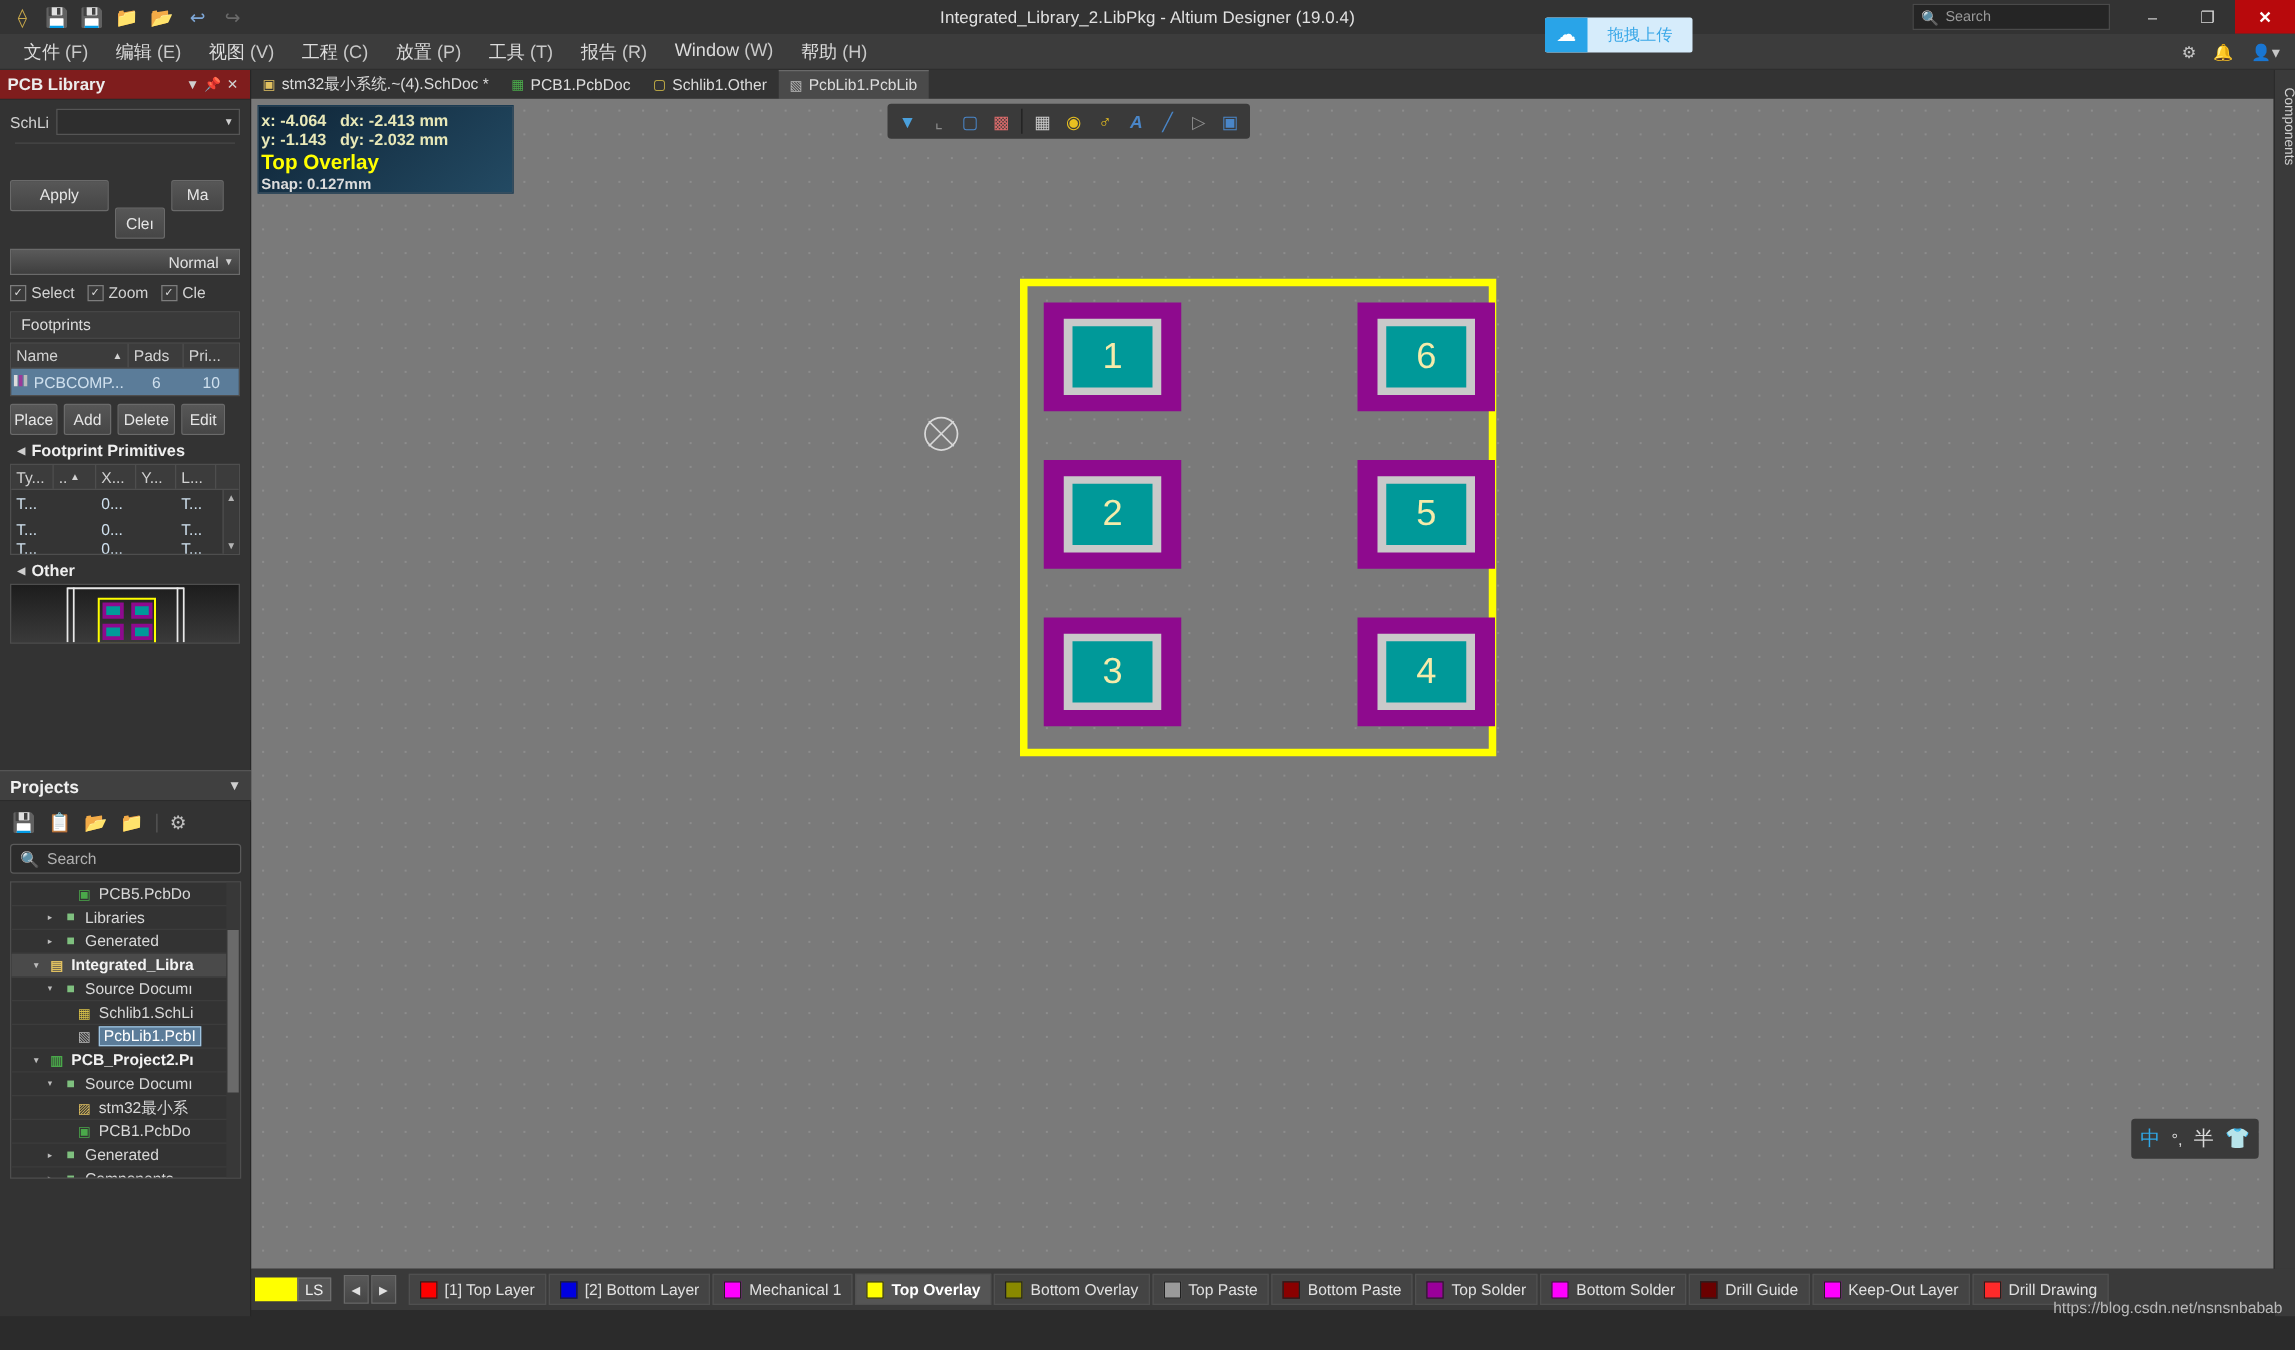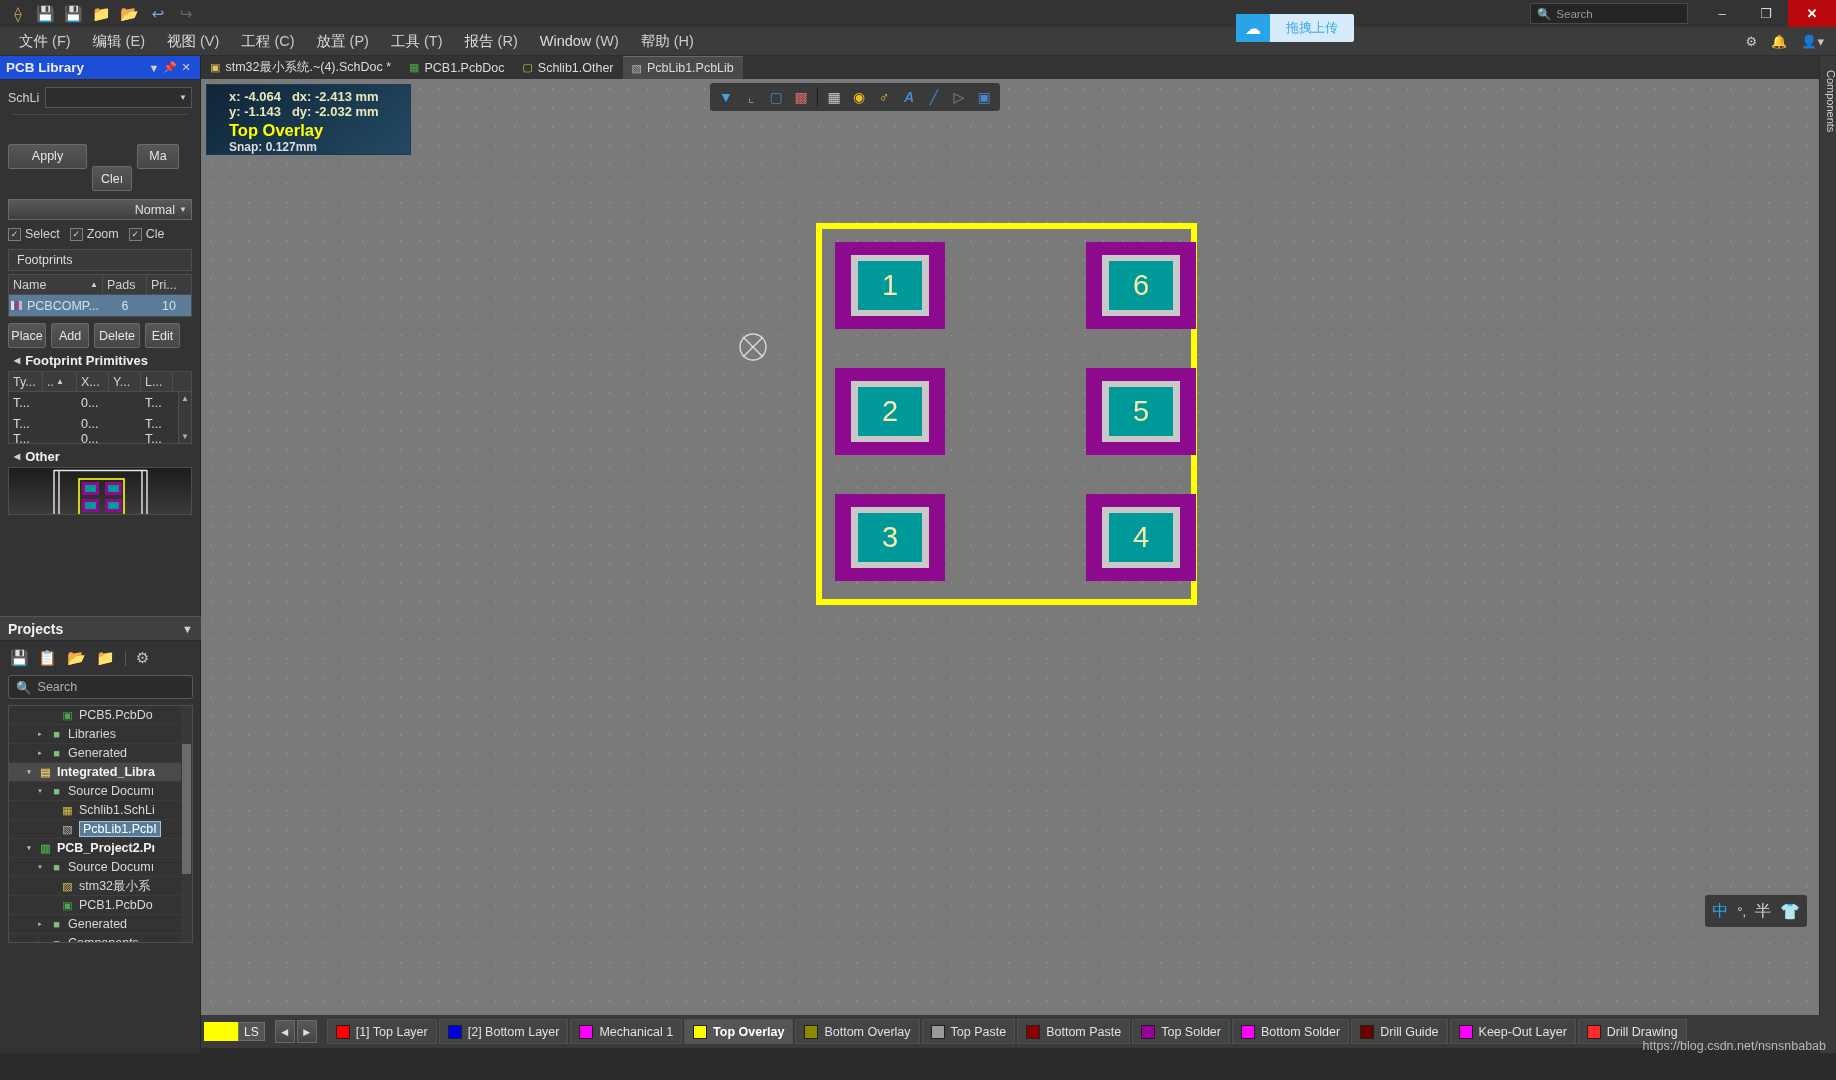--- a/index.html
+++ b/index.html
@@ -57,21 +57,21 @@
   .upload-pill .lbl { flex: 1; text-align: center; font-size: 13px; color: #3aa8e8; }
   .menu-right { margin-left: auto; display: flex; align-items: center;
     gap: 14px; padding-right: 12px; color: #c6c6c6; font-size: 13px; }
 
   
   .leftdock {
     position: absolute; left: 0; top: 56px; width: 201px; height: 997px;
     background: #333333; border-right: 1px solid #262626;
   }
   .panel-head {
-    height: 24px; background: #1d4ed8; display: flex; align-items: center;
+    height: 24px; background: #7f1d1d; display: flex; align-items: center;
     padding: 0 6px; border-bottom: 1px solid #2b2b2b;
   }
   .panel-head .t { font-size: 13.5px; font-weight: bold; color: #ececec; flex: 1; }
   .panel-head .btn { width: 16px; text-align: center; font-size: 11px; color: #cfcfcf; }
   .pad { padding: 7px 8px; }
   .row { display: flex; align-items: center; gap: 6px; }
   .lbl-s { font-size: 12.5px; color: #d2d2d2; }
   .combo {
     background: #2e2e2e; border: 1px solid #555; height: 21px; position: relative;
     display: flex; align-items: center; padding: 0 16px 0 5px; font-size: 12.5px;
@@ -148,21 +148,21 @@
   .canvas {
     position: absolute; left: 201px; top: 79px; width: 1618px; height: 936px;
     background: #7a7a7a; overflow: hidden;
   }
   .dots { position: absolute; inset: 0;
     background-image: radial-gradient(#8c8c8c 1px, transparent 1px);
     background-size: 19px 19px; }
   .infobox {
     position: absolute; left: 5px; top: 5px; width: 205px; height: 71px;
     background: linear-gradient(140deg,#0f2537,#234a63);
-    border: 1px solid #1b3b52; padding: 4px 22px; line-height: 1.18;
+    border: 1px solid #1b3b52; padding: 4px 2px; line-height: 1.18;
   }
   .infobox .ln { font-size: 13px; font-weight: bold; color: #e8e8b8; }
   .infobox .ln span.k { color: #e8e8b8; }
   .infobox .big { font-size: 16.5px; font-weight: bold; color: #ffff00; margin-top: 1px; }
   .infobox .snap { font-size: 12px; font-weight: bold; color: #dcdcdc; }
   .ctoolbar {
     position: absolute; left: 509px; top: 4px; height: 28px;
     background: #3a3a3a; border-radius: 3px; display: flex; align-items: center;
     padding: 0 4px; gap: 1px;
   }
@@ -229,20 +229,21 @@
   <div class="titlebar">
     <div class="qat">
       <div class="ic" style="color:#c8a84a;">⟠</div>
       <div class="ic">💾</div>
       <div class="ic">💾</div>
       <div class="ic" style="color:#d8b96a;">📁</div>
       <div class="ic" style="color:#d8b96a;">📂</div>
       <div class="ic" style="color:#7fa8d8;">↩</div>
       <div class="ic" style="color:#6a6a6a;">↪</div>
     </div>
+    <div class="title-text">Integrated_Library_2.LibPkg - Altium Designer (19.0.4)</div>
     <div class="tb-right">
       <div class="searchbox">
         <span>🔍</span>
         <span>Search</span>
       </div>
       <div class="win-btn">–</div>
       <div class="win-btn">❐</div>
       <div class="win-btn close">✕</div>
     </div>
   </div>

